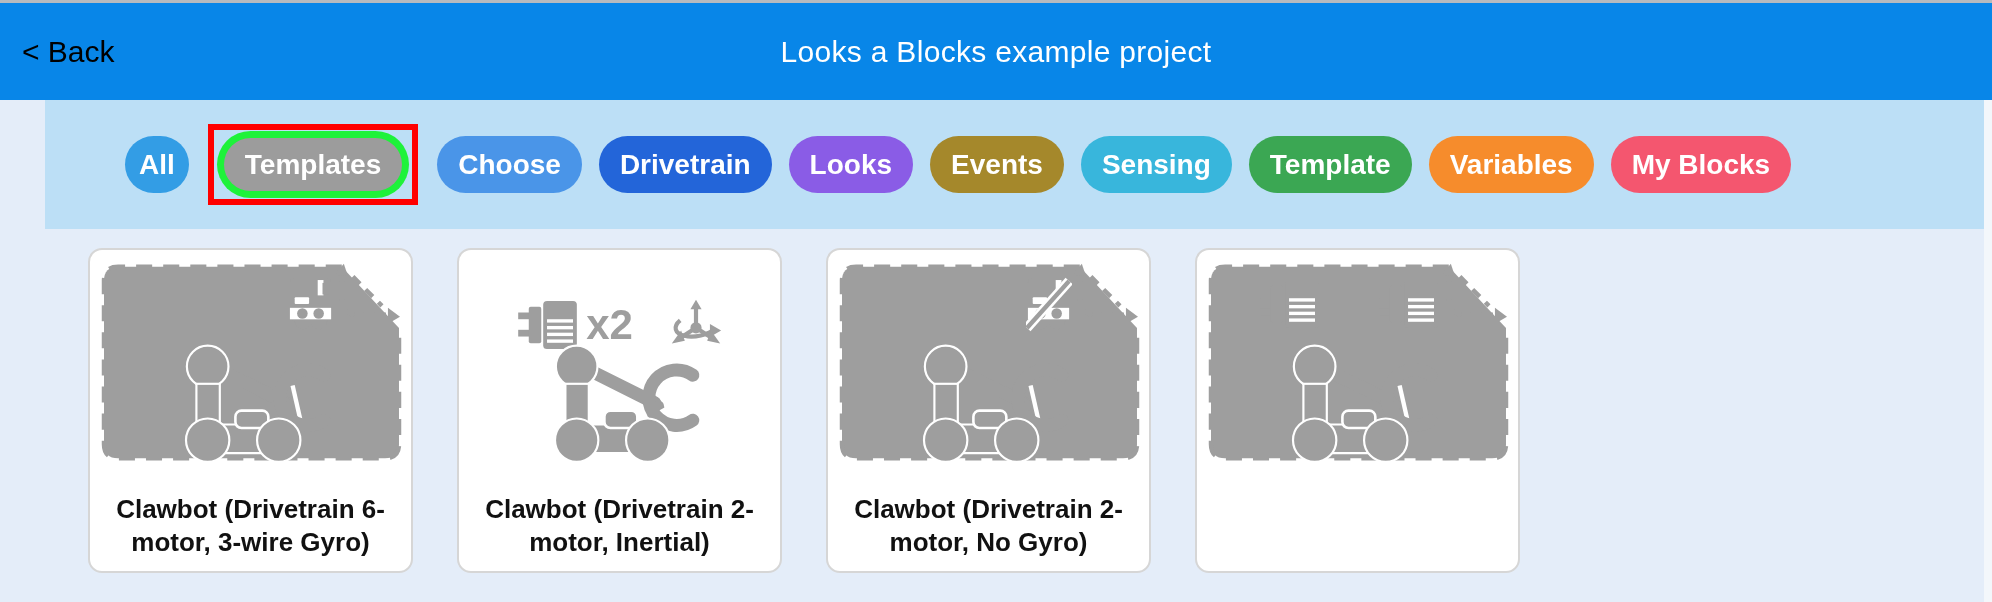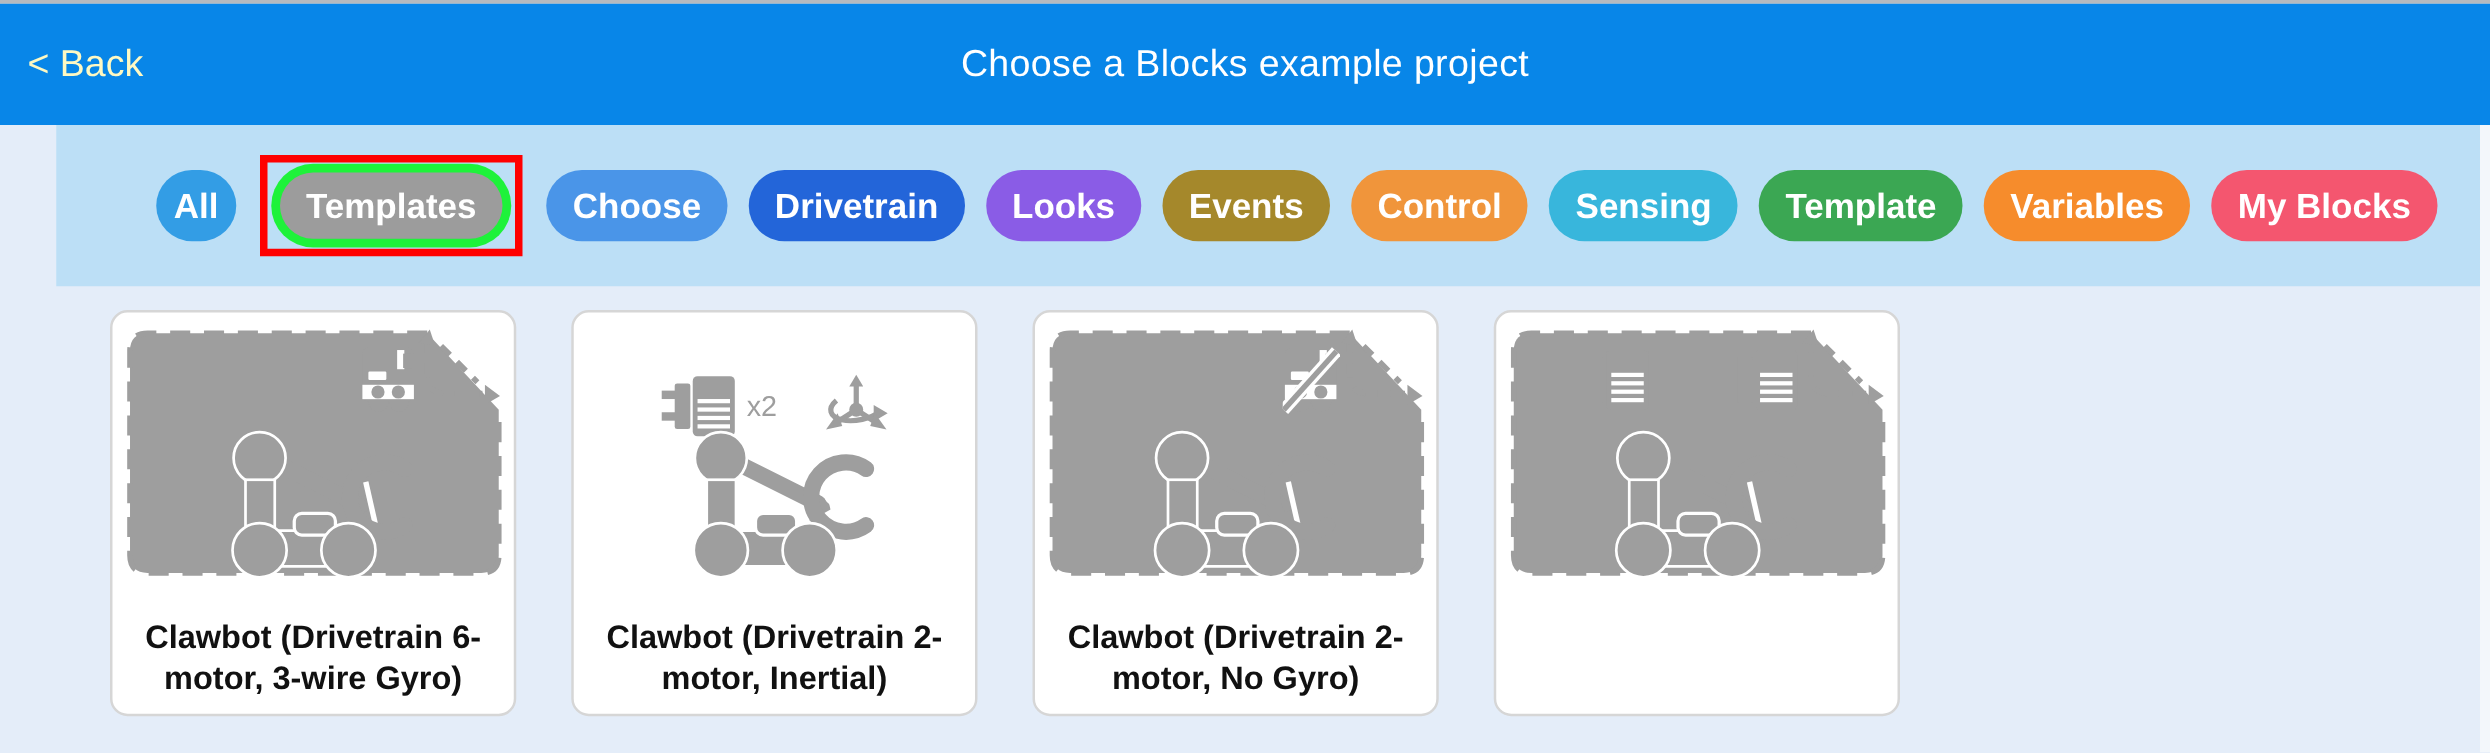--- a/index.html
+++ b/index.html
@@ -10,21 +10,21 @@
   }
   *{margin:0;padding:0;box-sizing:border-box;}
   html,body{width:1992px;height:602px;overflow:hidden;}
   body{font-family:"Liberation Sans","DejaVu Sans",sans-serif;background:var(--page-bg);position:relative;}
 
   .top-strip{position:absolute;left:0;top:0;width:1992px;height:3px;background:var(--top-strip);}
 
   header{position:absolute;left:0;top:3px;width:1992px;height:97px;background:var(--header-bg);
     display:flex;align-items:center;}
   .back{position:absolute;left:22px;top:0;height:97px;display:flex;align-items:center;
-    color:#fef9c3;font-size:30px;cursor:pointer;}
+    color:#000000;font-size:30px;cursor:pointer;}
   .title{width:100%;text-align:center;color:#fff;font-size:30px;font-weight:400;letter-spacing:.3px;}
 
   nav.filterbar{position:absolute;left:0;top:100px;width:1992px;height:129px;background:var(--filterbar-bg);
     display:flex;align-items:center;padding-left:80px;gap:17px;margin-left:45px;}
   .pill{border:none;outline:none;height:57px;border-radius:30px;padding:0 21px;
     color:#fff;font-size:28px;font-weight:bold;font-family:inherit;cursor:pointer;display:flex;align-items:center;}
   .pill.all{padding:0 14px;}
   .hl-box{border:6px solid var(--box);padding:8px 10px;display:flex;align-items:center;margin:0 2px;}
   .pill.selected{box-shadow:0 0 0 7px var(--ring);height:53px;border-radius:28px;}
 
@@ -36,21 +36,21 @@
   .clawbot{position:absolute;left:50%;top:74px;transform:translateX(calc(-50% + 12px));width:172px;height:130px;}
   .medal{position:absolute;left:50%;top:42px;transform:translateX(-50%);width:108px;height:112px;}
   .badge{position:absolute;}
   .badge-gyro{right:68px;top:13px;width:46px;height:56px;}
   .badge-motor-l{left:52px;top:16px;width:60px;height:50px;}
   .badge-motor-r{right:70px;top:16px;width:60px;height:50px;}
   .badge-row{position:absolute;left:0;top:36px;width:100%;display:flex;justify-content:center;
     align-items:center;gap:8px;}
   .badge-row .inertial{width:54px;height:52px;margin-left:28px;}
   .badge-row .motor{width:60px;height:50px;}
-  .x2{color:var(--icon-gray);font-size:23px;font-weight:normal;line-height:1;}
+  .x2{color:var(--icon-gray);font-size:42px;font-weight:bold;line-height:1;}
   .card-label{position:absolute;left:10px;right:10px;top:236px;height:80px;
     display:flex;align-items:center;justify-content:center;text-align:center;
     color:var(--label);font-size:26px;line-height:33px;font-weight:bold;}
 
   .scroll-strip{position:absolute;right:0;top:100px;width:8px;height:502px;background:var(--scroll);}
   svg .g{fill:var(--icon-gray);}
 </style>
 </head>
 <body>
 
@@ -123,33 +123,32 @@
       <circle cx="55" cy="79" r="24" fill="none" stroke="#fff" stroke-width="23"></circle>
       <circle cx="55" cy="79" r="24" fill="none" stroke="#9E9E9E" stroke-width="13"></circle>
     </symbol>
   </defs>
 </svg>
 
 <div class="top-strip"></div>
 
 <header>
   <div class="back">&lt; Back</div>
-  <div class="title">Choose a Blocks example project</div>
+  <div class="title">Looks a Blocks example project</div>
 </header>
 
 <nav class="filterbar">
   <button class="pill all" style="background: rgb(51, 157, 229);">All</button>
   <div class="hl-box">
     <button class="pill selected" style="background: rgb(156, 156, 156);">Templates</button>
   </div>
   <button class="pill" style="background: rgb(74, 149, 232);">Choose</button>
   <button class="pill" style="background: rgb(35, 101, 217);">Drivetrain</button>
   <button class="pill" style="background: rgb(138, 92, 230);">Looks</button>
   <button class="pill" style="background: rgb(165, 136, 43);">Events</button>
-  <button class="pill" style="background: rgb(240, 149, 59);">Control</button>
   <button class="pill" style="background: rgb(56, 182, 220);">Sensing</button>
   <button class="pill" style="background: rgb(59, 167, 83);">Template</button>
   <button class="pill" style="background: rgb(246, 140, 44);">Variables</button>
   <button class="pill" style="background: rgb(244, 86, 111);">My Blocks</button>
 </nav>
 
 <main class="cards">
 
   <div class="card">
     <div class="thumb">

